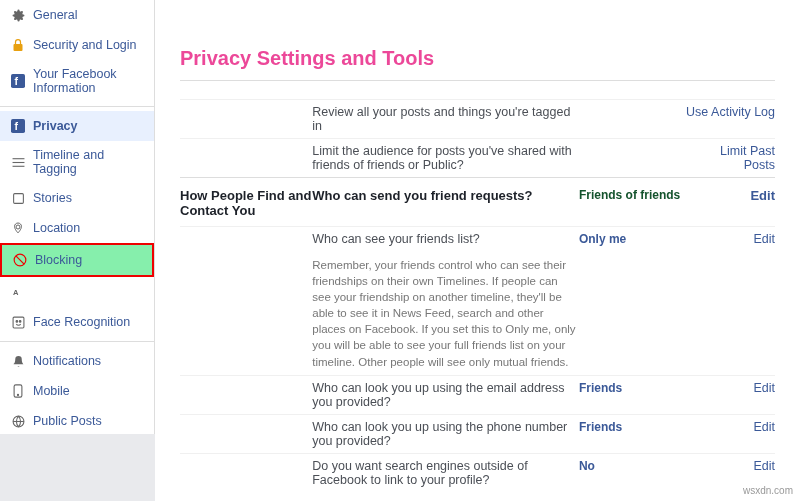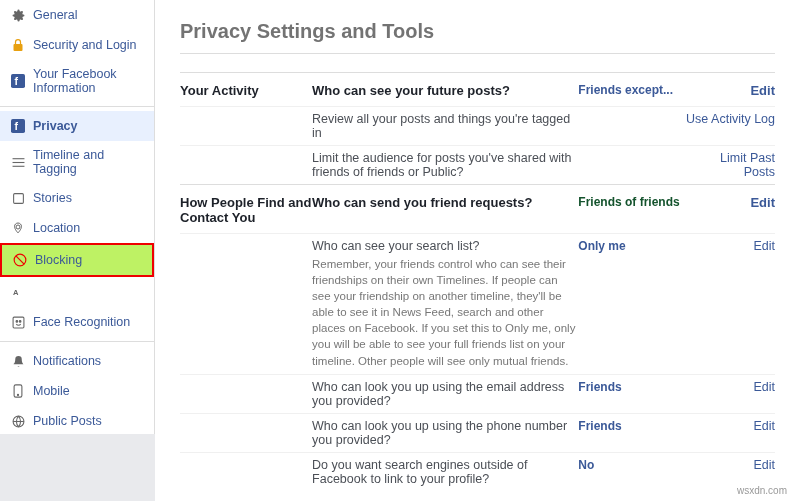--- a/index.html
+++ b/index.html
@@ -32,21 +32,21 @@
       font-size: 12.5px;
       gap: 7px;
     }
     .sidebar-item.active {
       background: #e8f0fe;
       font-weight: bold;
       color: #3b5998;
     }
     .sidebar-item.selected-highlight {
       border: 2px solid #e00;
-      background: #bef264;
+      background: #86efac;
     }
     .sidebar-divider {
       border-top: 1px solid #ddd;
       margin: 4px 0;
     }
     .sidebar-icon {
       width: 16px;
       height: 16px;
       display: inline-flex;
       align-items: center;
@@ -60,24 +60,25 @@
       flex: 1;
       background: #fff;
       padding: 20px 25px;
       overflow-y: auto;
       height: 501px;
     }
 
     .page-title {
       font-size: 20px;
       font-weight: bold;
-      color: #737373;
+      color: #ec4899;
       margin-bottom: 18px;
       border-bottom: 1px solid #ddd;
       padding-bottom: 10px;
+      margin-top: 27px;
     }
 
     .settings-table {
       width: 100%;
       border-collapse: collapse;
     }
 
     .section-header td {
       font-weight: bold;
       font-size: 13px;
@@ -122,28 +123,28 @@
     }
     .col-action a, .col-value a {
       color: #3b5998;
       text-decoration: none;
       cursor: pointer;
     }
 
     .sub-description {
       color: #777;
       font-size: 11.5px;
-      margin-top: 3px;
+      margin-top: 11px;
       line-height: 1.4;
     }
 
     .watermark {
       position: fixed;
       bottom: 5px;
-      right: 13px;
+      right: 7px;
       font-size: 10px;
       color: #999;
     }
   </style>
 </head>
 <body>
 
 <div class="sidebar">
 
 <div class="sidebar-item">
@@ -289,26 +290,20 @@
         </svg>
       </span>
       <span>Instant Games</span>
     </div>
   </div>
 
 <div class="main">
   <div class="page-title">Privacy Settings and Tools</div>
   <table class="settings-table">
     <tbody id="settings-body">
-        <tr class="section-header">
-    <td class="col-section">Your Activity</td>
-    <td class="col-description">Who can see your future posts?</td>
-    <td class="col-value" style="color:#3b5998;font-weight:bold;font-size:12px;">Friends except...</td>
-    <td class="col-action"><a href="#">Edit</a></td>
-  </tr>
         <tr class="setting-row">
       <td class="col-section"></td>
       <td class="col-description">
             <div>Review all your posts and things you're tagged in</div>
           </td>
       <td class="col-value" style="color:#3b5998;font-weight:bold;font-size:12px;"></td>
       <td class="col-action"><a href="#">Use Activity Log</a></td>
     </tr>
         <tr class="setting-row">
       <td class="col-section"></td>
@@ -320,21 +315,21 @@
     </tr>
         <tr class="section-header">
     <td class="col-section">How People Find and Contact You</td>
     <td class="col-description">Who can send you friend requests?</td>
     <td class="col-value" style="color:#14532d;font-weight:bold;font-size:12px;">Friends of friends</td>
     <td class="col-action"><a href="#">Edit</a></td>
   </tr>
         <tr class="setting-row">
       <td class="col-section"></td>
       <td class="col-description">
-            <div>Who can see your search list?</div>
+            <div>Who can see your friends list?</div>
             <div class="sub-description">Remember, your friends control who can see their friendships on their own Timelines. If people can see your friendship on another timeline, they'll be able to see it in News Feed, search and other places on Facebook. If you set this to Only me, only you will be able to see your full friends list on your timeline. Other people will see only mutual friends.</div>
           </td>
       <td class="col-value" style="color:#3b5998;font-weight:bold;font-size:12px;">Only me</td>
       <td class="col-action"><a href="#">Edit</a></td>
     </tr>
         <tr class="setting-row">
       <td class="col-section"></td>
       <td class="col-description">
             <div>Who can look you up using the email address you provided?</div>
           </td>

